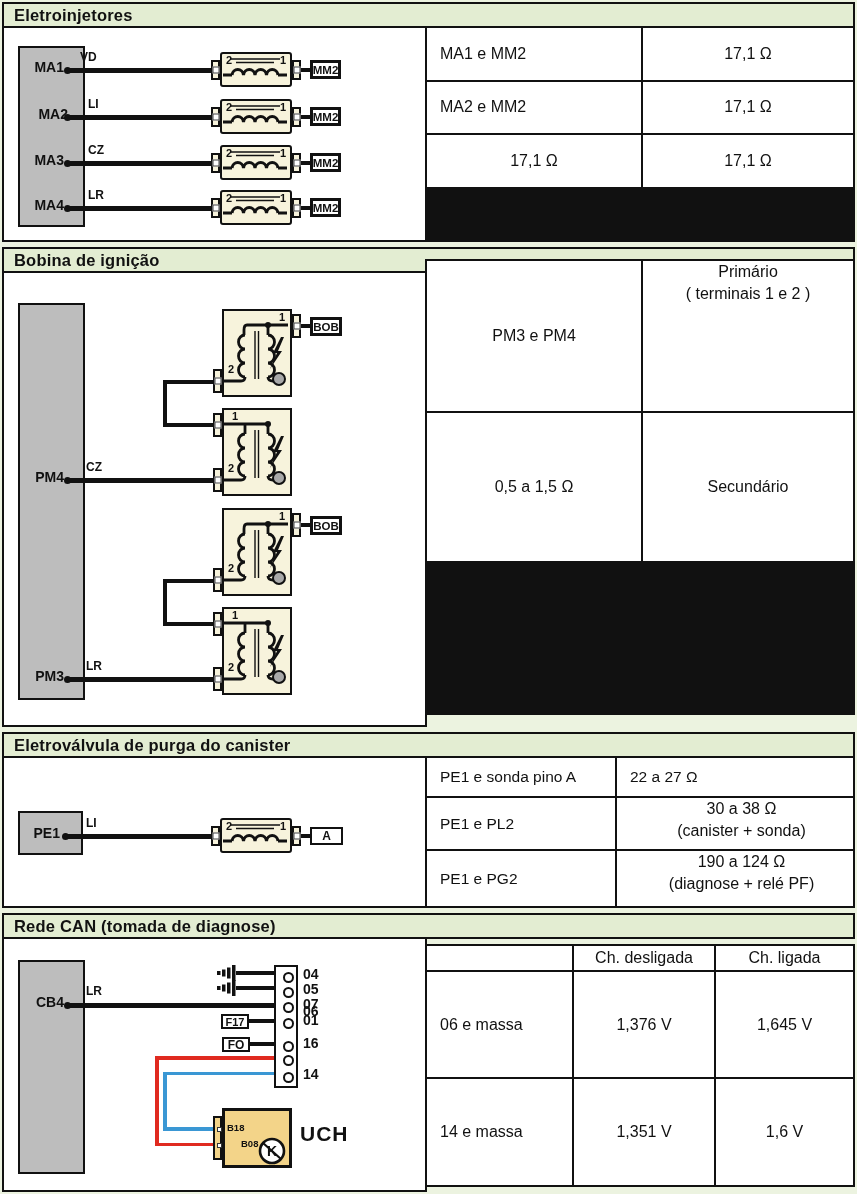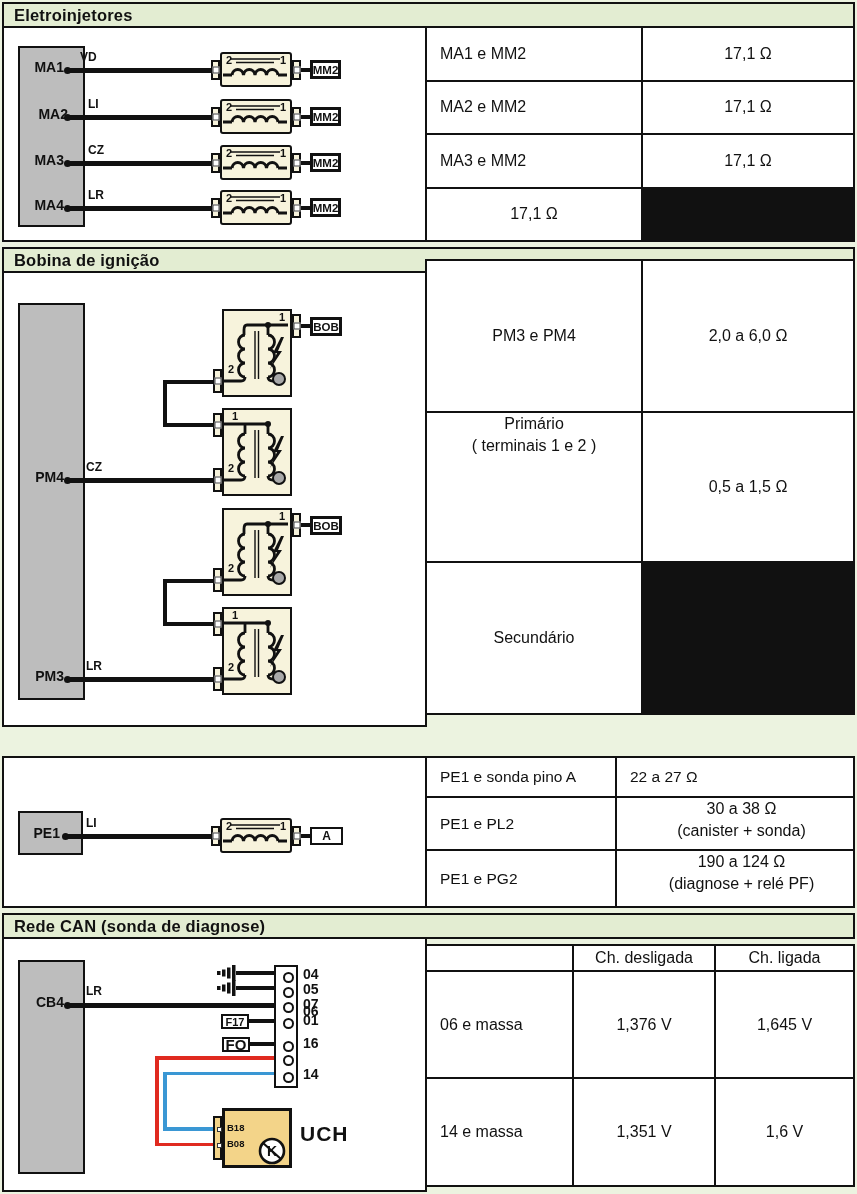--- a/index.html
+++ b/index.html
@@ -143,21 +143,20 @@
   </div>
   <div class="tab" style="left:292px; top:198px; height:20px"></div>
   <div class="wire" style="left:301px; top:206px; width:9px; height:4px"></div>
   <div class="lbox" style="left:310px; top:198px; width:31px; height:19px">MM2</div>
 
   <div class="tbl" style="top:26px; height:216px; grid-template-columns:214px 1fr; grid-template-rows:repeat(4,1fr)">
     <div class="tl">MA1 e MM2</div>
     <div class="tc">17,1 Ω</div>
     <div class="tl">MA2 e MM2</div>
     <div class="tc">17,1 Ω</div>
-    <div class="tl">MA3 e MM2</div>
     <div class="tc">17,1 Ω</div>
     <div class="tc">17,1 Ω</div>
   </div>
 
   <div class="bar" style="top:247px">
     <span>Bobina de ignição</span>
   </div>
   <div class="diag" style="top:271px; height:456px"></div>
 
   <div class="gray" style="left:18px; top:303px; width:67px; height:397px"></div>
@@ -250,29 +249,31 @@
       <circle cx="44" cy="14" r="3" fill="#111"></circle>
       <path d="M21,66 Q21,70 17,70 H0" stroke="#111" stroke-width="2.8" fill="none"></path>
       <path d="M44,66 Q44,70 49,70 H51" stroke="#111" stroke-width="2.8" fill="none"></path>
       <path d="M57,26 L49,42 L53,42 L46,58 L58,40 L54,40 L60,26 Z" fill="#111"></path>
       <circle cx="55" cy="68" r="6" fill="#a9a9a9" stroke="#111" stroke-width="2"></circle>
     </svg>
   </div>
 
   <div class="tbl" style="top:259px; height:456px; grid-template-columns:214px 1fr; grid-template-rows:150px 148px 1fr">
     <div class="tc">PM3 e PM4</div>
-    <div class="tc">2,0 a 6,0 Ω</div>
     <div class="two cen">
       <span style="font-size:16px">Primário</span>
       <span style="font-size:16px">( terminais 1 e 2 )</span>
     </div>
     <div class="tc">0,5 a 1,5 Ω</div>
     <div class="tc">Secundário</div>
   </div>
 
+  <div class="bar" style="top:732px">
+    <span>Eletroválvula de purga do canister</span>
+  </div>
   <div class="diag" style="top:756px; height:152px"></div>
 
   <div class="gray" style="left:18px; top:811px; width:65px; height:44px"></div>
   <span class="ecu-lbl abs" style="left:26px; top:825px">PE1</span>
   <span class="pin-dot" style="left:62px; top:832.5px"></span>
   <div class="wire" style="left:68px; top:833.5px; width:144px; height:5px"></div>
   <span class="wire-lbl" style="left:86px; top:816px">LI</span>
   <div class="tab" style="left:211px; top:826px; height:20px"></div>
   <div class="dev" style="left:220px; top:818px">
     <span class="n2">2</span>
@@ -296,21 +297,21 @@
       <span>(canister + sonda)</span>
     </div>
     <div class="tl" style="font-size:15.5px">PE1 e PG2</div>
     <div class="two tl">
       <span>190 a 124 Ω</span>
       <span>(diagnose + relé PF)</span>
     </div>
   </div>
 
   <div class="bar" style="top:913px">
-    <span>Rede CAN (sonda de diagnose)</span>
+    <span>Rede CAN (tomada de diagnose)</span>
   </div>
   <div class="diag" style="top:937px; height:255px"></div>
 
   <div class="gray" style="left:18px; top:960px; width:67px; height:214px"></div>
   <span class="ecu-lbl abs" style="left:28px; top:994px; width:36px">CB4</span>
   <span class="pin-dot" style="left:64px; top:1001.5px"></span>
   <div class="wire" style="left:70px; top:1002.5px; width:204px; height:5px"></div>
   <span class="wire-lbl" style="left:86px; top:984px">LR</span>
 
   <div class="wire" style="left:236px; top:971px; width:38px; height:4px"></div>
@@ -323,21 +324,21 @@
   <div class="wire" style="left:236px; top:986px; width:38px; height:4px"></div>
   <svg class="abs" style="left:214px; top:979px" width="22" height="18" viewBox="0 0 22 18">
     <rect x="18" y="1" width="3.5" height="16" fill="#111"></rect>
       <rect x="13" y="3.5" width="3.5" height="11" fill="#111"></rect>
     <rect x="8" y="5.5" width="3.5" height="7" fill="#111"></rect>
       <rect x="3" y="7" width="3.5" height="4" fill="#111"></rect>
   </svg>
 
   <div class="lbox thin" style="left:221px; top:1014px; width:28px; height:15px; font-size:11px">F17</div>
   <div class="wire" style="left:249px; top:1019px; width:25px; height:4px"></div>
-  <div class="lbox thin" style="left:222px; top:1037px; width:28px; height:15px; font-size:15px">FO</div>
+  <div class="lbox thin" style="left:222px; top:1037px; width:28px; height:15px; font-size:12px">FO</div>
   <div class="wire" style="left:250px; top:1042px; width:24px; height:4px"></div>
 
   <div class="wire" style="left:155px; top:1056px; width:119px; height:3.5px; background:#e02a20"></div>
   <div class="wire" style="left:155px; top:1056px; width:3.5px; height:90px; background:#e02a20"></div>
   <div class="wire" style="left:155px; top:1142.5px; width:60px; height:3.5px; background:#e02a20"></div>
   <div class="wire" style="left:163px; top:1071.5px; width:111px; height:3.5px; background:#3a97d4"></div>
   <div class="wire" style="left:163px; top:1071.5px; width:3.5px; height:59px; background:#3a97d4"></div>
   <div class="wire" style="left:163px; top:1127px; width:52px; height:3.5px; background:#3a97d4"></div>
 
   <div class="socket">
@@ -355,21 +356,21 @@
   <span class="slbl" style="top:1012px">01</span>
   <span class="slbl" style="top:1035px">16</span>
   <span class="slbl" style="top:1003px">06</span>
   <span class="slbl" style="top:1066px">14</span>
 
   <div class="uchtab"></div>
   <span class="uchpin" style="left:217px; top:1127px"></span>
   <span class="uchpin" style="left:217px; top:1143px"></span>
   <div class="uch"></div>
   <span class="uchlbl" style="left:227px; top:1122px">B18</span>
-  <span class="uchlbl" style="left:227px; top:1138px">B08</span>
+  <span class="uchlbl" style="left:241px; top:1138px">B08</span>
   <svg class="klogo" width="28" height="28" viewBox="0 0 28 28">
     <circle cx="14" cy="14" r="12" fill="#fff" stroke="#111" stroke-width="2.6"></circle>
     <line x1="5" y1="6" x2="23" y2="22" stroke="#111" stroke-width="2.2"></line>
     <text x="14" y="19" text-anchor="middle" font-size="14" font-weight="bold" font-family="Liberation Sans, sans-serif" fill="#111">K</text>
   </svg>
   <span class="uch-name">UCH</span>
 
   <div class="tbl" style="top:944px; height:243px; grid-template-columns:145px 140px 1fr; grid-template-rows:24px 105px 1fr">
     <div></div>
     <div class="tc hdr">Ch. desligada</div>

